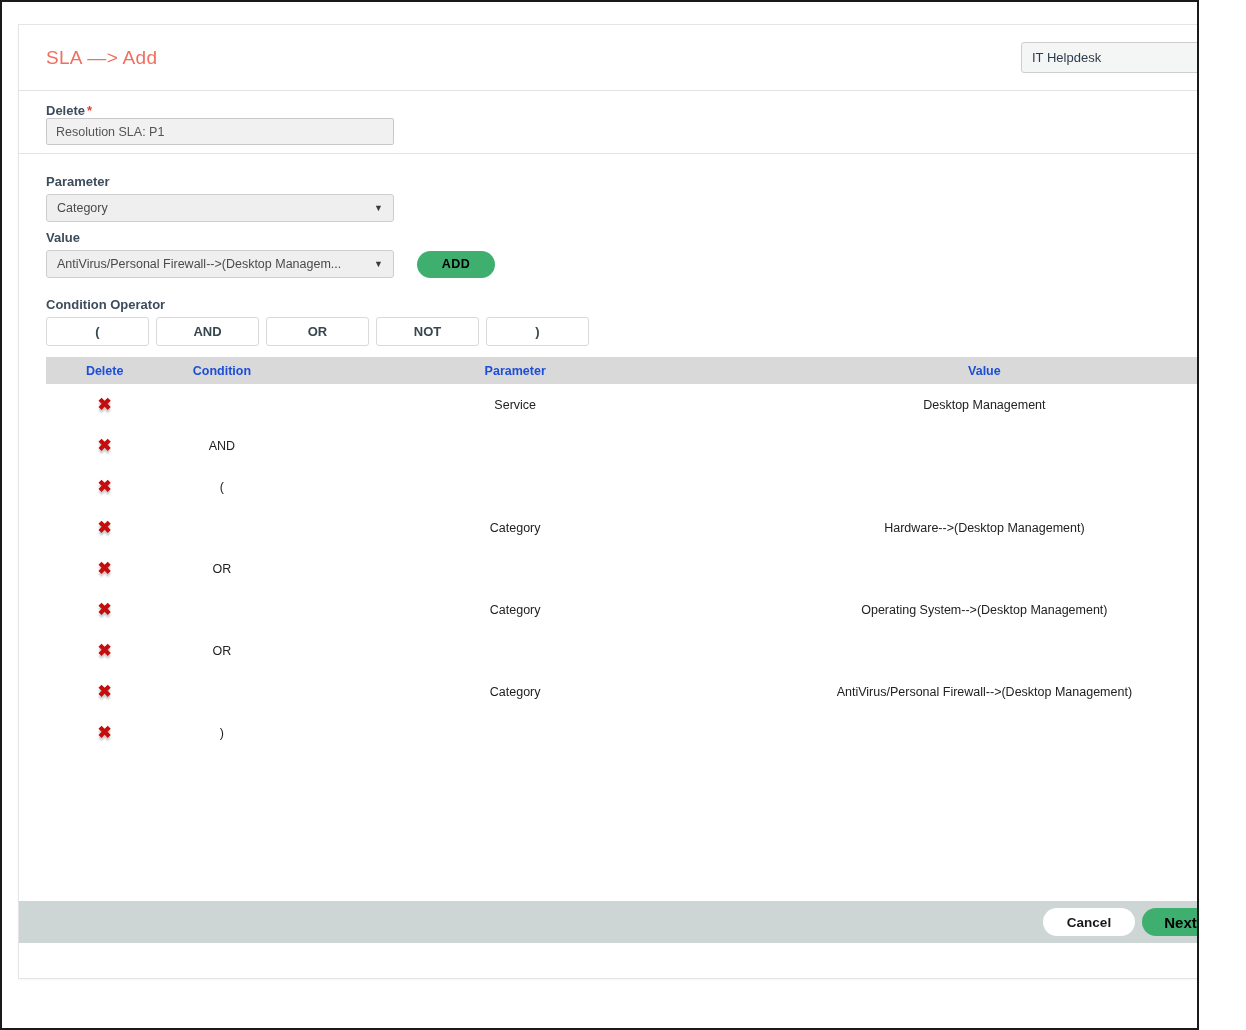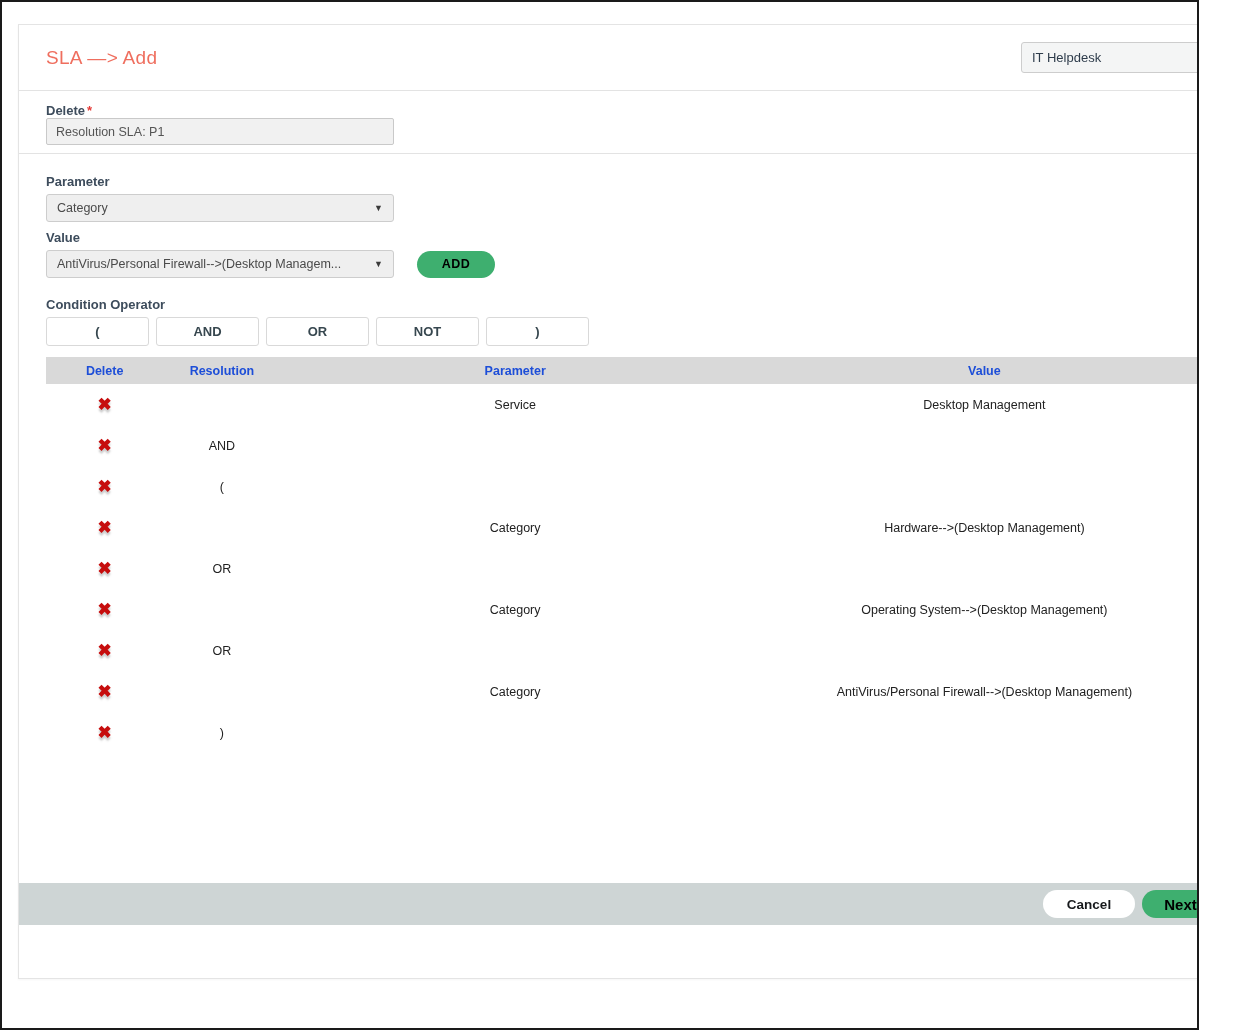--- a/index.html
+++ b/index.html
@@ -134,21 +134,21 @@
     color: #c60d0d; font-size: 17px; font-weight: 700;
     line-height: 1;
     text-shadow: 0 3px 2px rgba(110,110,110,.35);
     cursor: pointer;
     font-family: inherit;
   }
 
   
   .footer-bar {
     position: absolute;
-    left: 0; right: 0; top: 858px;
+    left: 0; right: 0; top: 876px;
     height: 42px;
     background: #ced5d5;
     display: flex; align-items: center; justify-content: flex-end;
     padding-right: 12px;
     z-index: 5;
   }
   .btn-cancel {
     width: 92px; height: 28px;
     border: none; border-radius: 14px;
     background: #fff; color: #17191c;
@@ -204,21 +204,21 @@
         <button class="op-btn">(</button>
         <button class="op-btn">AND</button>
         <button class="op-btn">OR</button>
         <button class="op-btn">NOT</button>
         <button class="op-btn">)</button>
       </div>
 
       <div class="tbl">
         <div class="tbl-header">
           <div class="c-del">Delete</div>
-          <div class="c-cond">Resolution</div>
+          <div class="c-cond">Condition</div>
           <div class="c-param">Parameter</div>
           <div class="c-val">Value</div>
         </div>
 
         <div class="tbl-row">
           <div class="c-del"><button class="del-btn">✖</button></div>
           <div class="c-cond"></div>
           <div class="c-param">Service</div>
           <div class="c-val">Desktop Management</div>
         </div>

